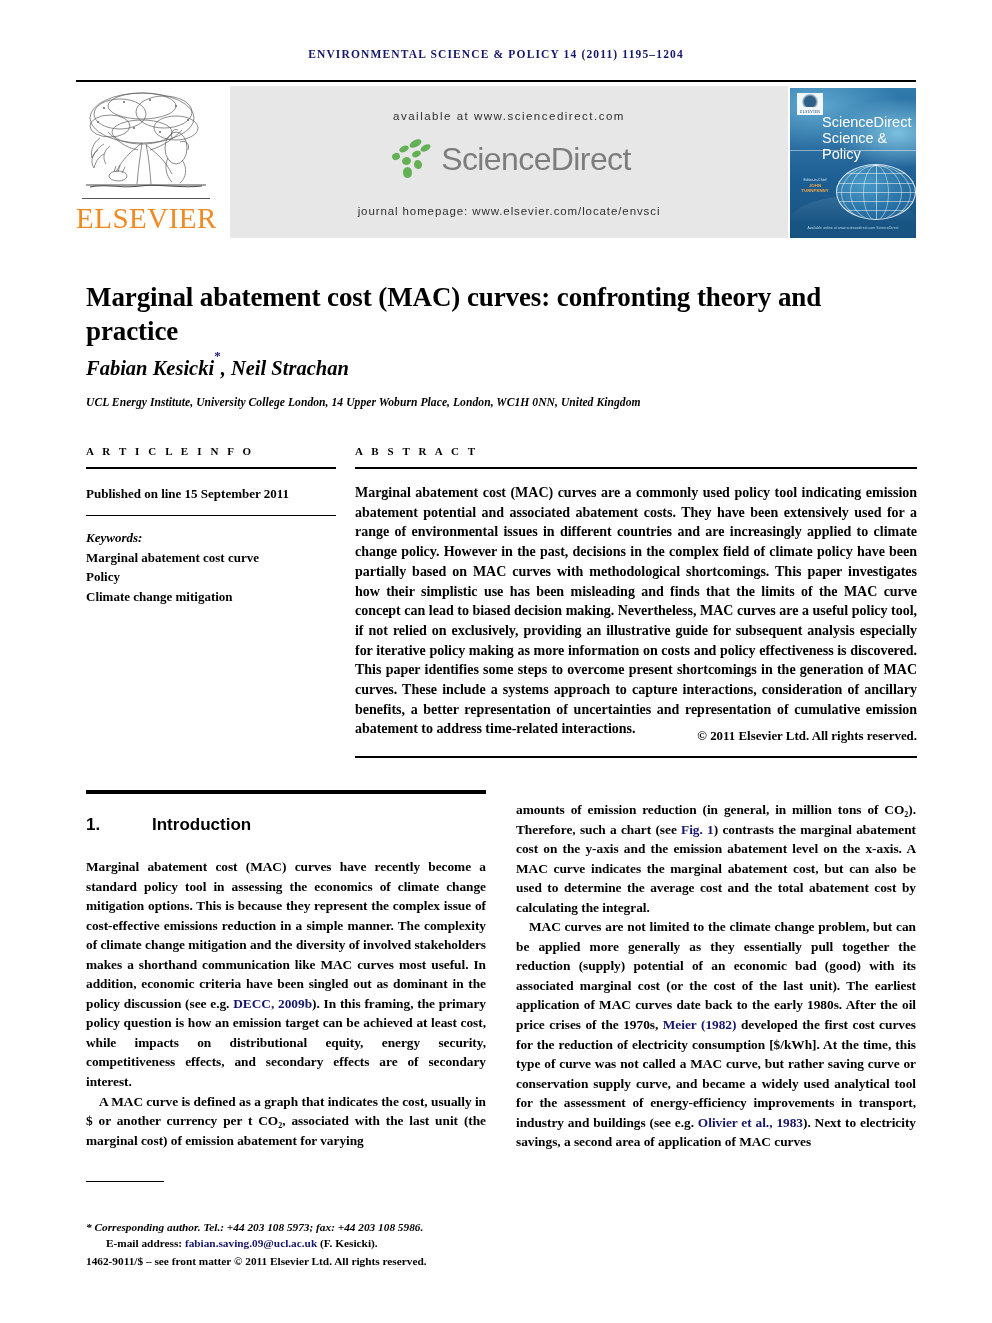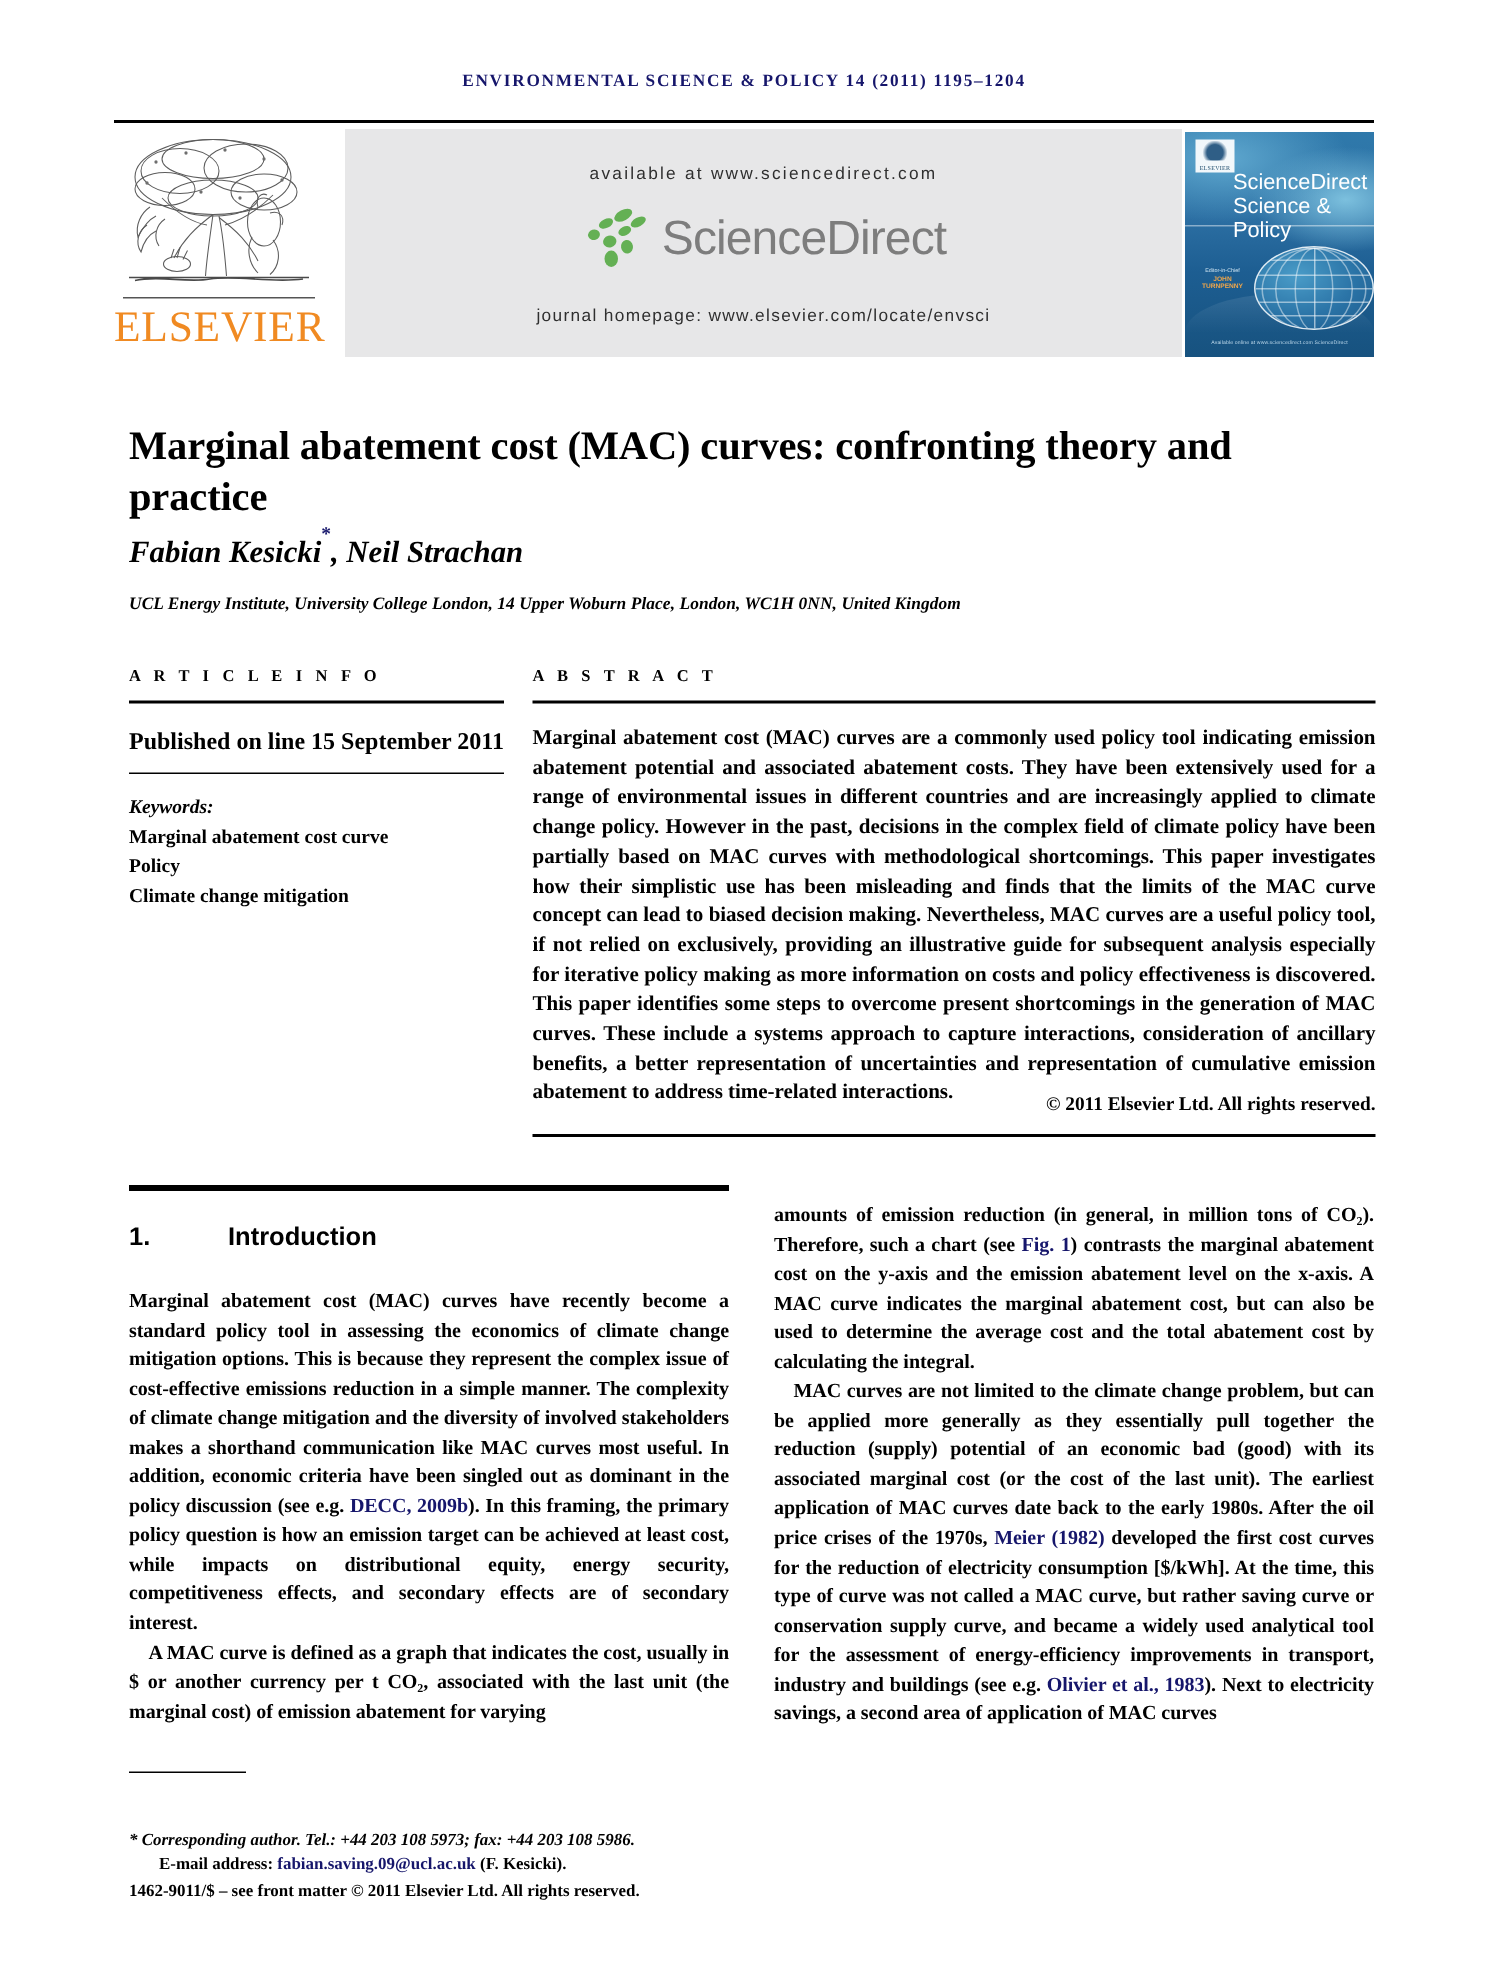--- a/index.html
+++ b/index.html
@@ -264,21 +264,21 @@
     font-family: "Liberation Serif", serif;
     font-size: 11px;
     font-weight: bold;
     letter-spacing: 3.1px;
   }
   .pubdate {
     position: absolute;
     left: 86px; top: 486px;
     width: 250px;
     font-family: "Liberation Serif", serif;
-    font-size: 16px;
+    font-size: 13px;
     font-weight: bold;
   }
   .kw {
     position: absolute;
     left: 86px; top: 528px;
     width: 255px;
     font-family: "Liberation Serif", serif;
     font-size: 13px;
     font-weight: bold;
     line-height: 19.5px;

